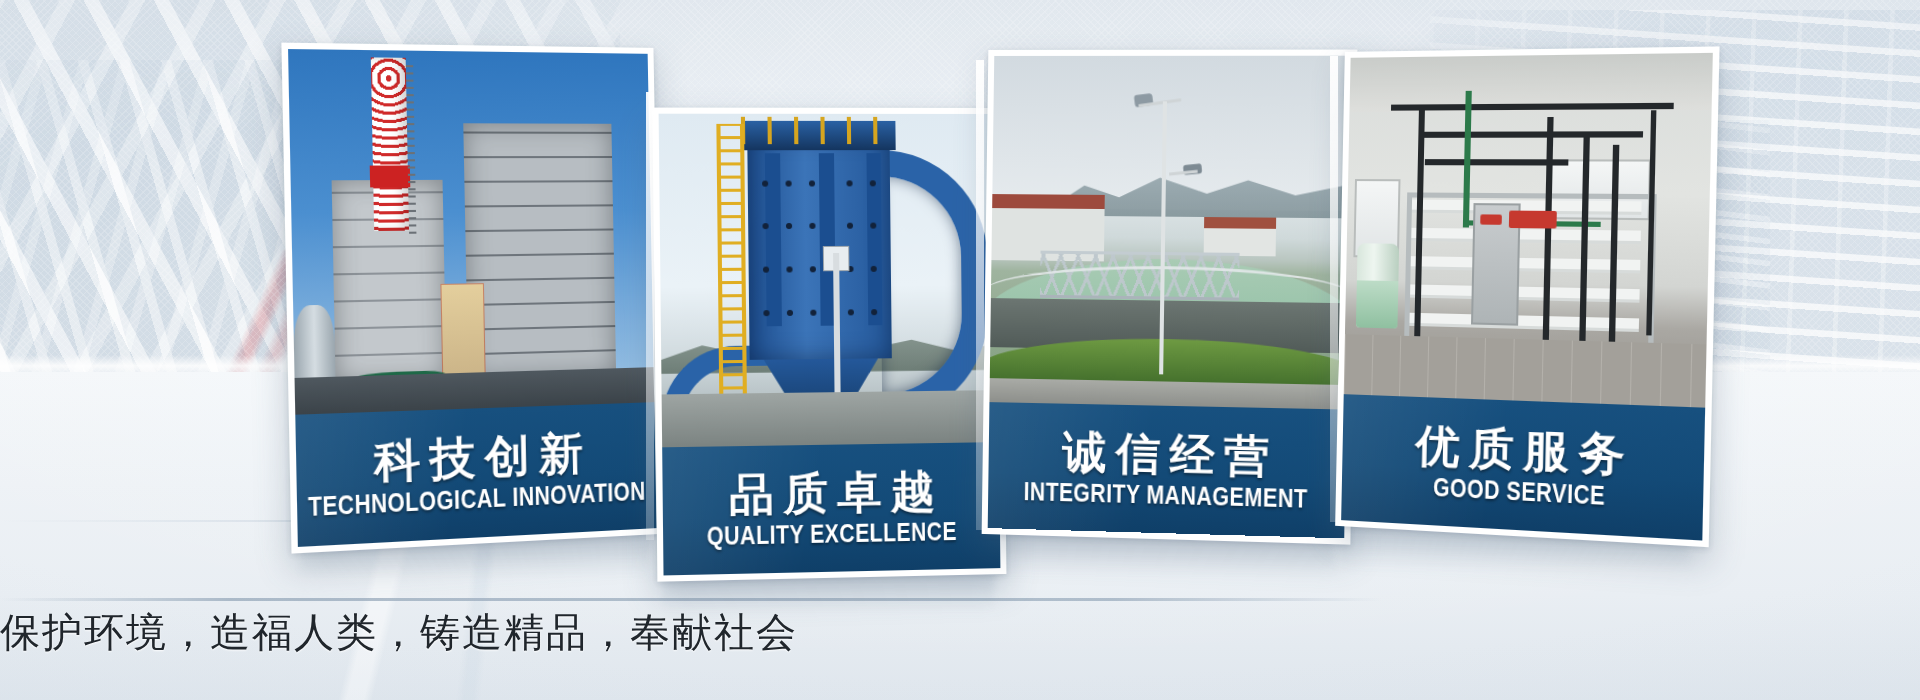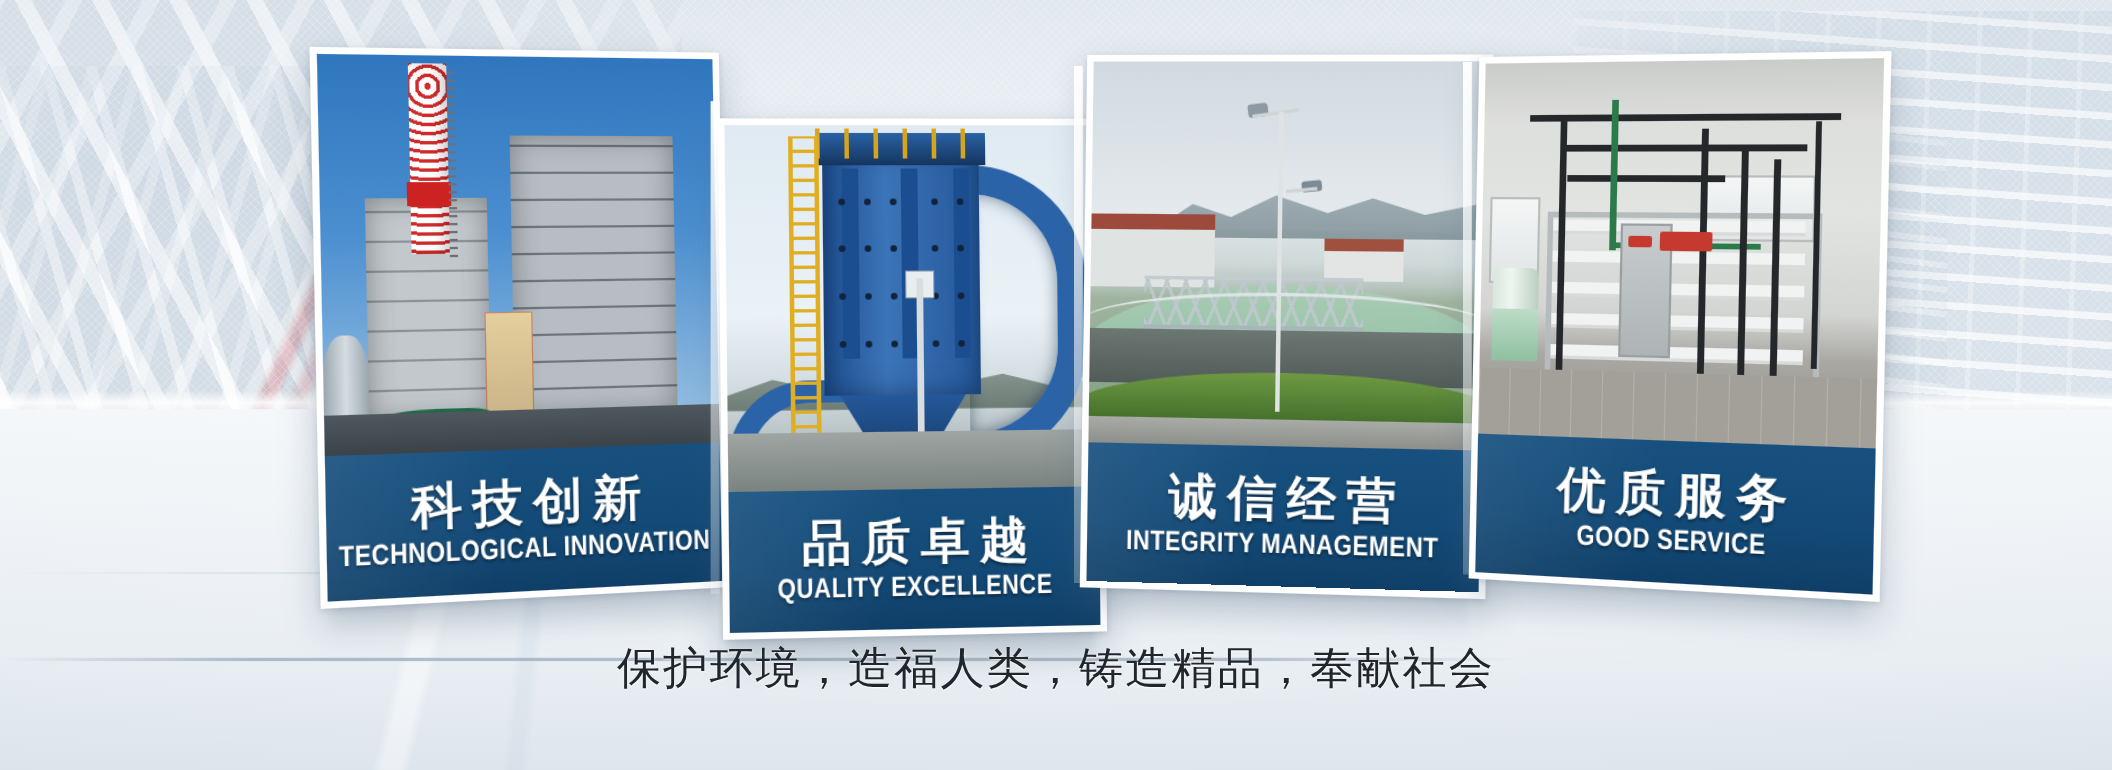--- a/index.html
+++ b/index.html
@@ -279,22 +279,22 @@
   .reflection{
     position:absolute;pointer-events:none;opacity:.30;
     background:linear-gradient(180deg, rgba(126,150,172,.55), rgba(200,214,226,0) 72%);
     filter:blur(3px);
   }
   
   .sliver{position:absolute;width:8px;background:linear-gradient(180deg,rgba(255,255,255,.95),rgba(255,255,255,.25));}
 
   
   .tagline{
-    position:absolute;left:0;right:0;top:588px;
-    text-align:center;color:#20262c;
+    position:absolute;left:0;right:0;top:612px;
+    color:#20262c;
     font-family:"DejaVu Sans","Liberation Sans",sans-serif;
     font-size:40px;letter-spacing:2px;line-height:1;
     text-shadow:0 1px 2px rgba(255,255,255,.9);
   }
 </style>
 </head>
 <body>
 
 <div class="stage">
 

